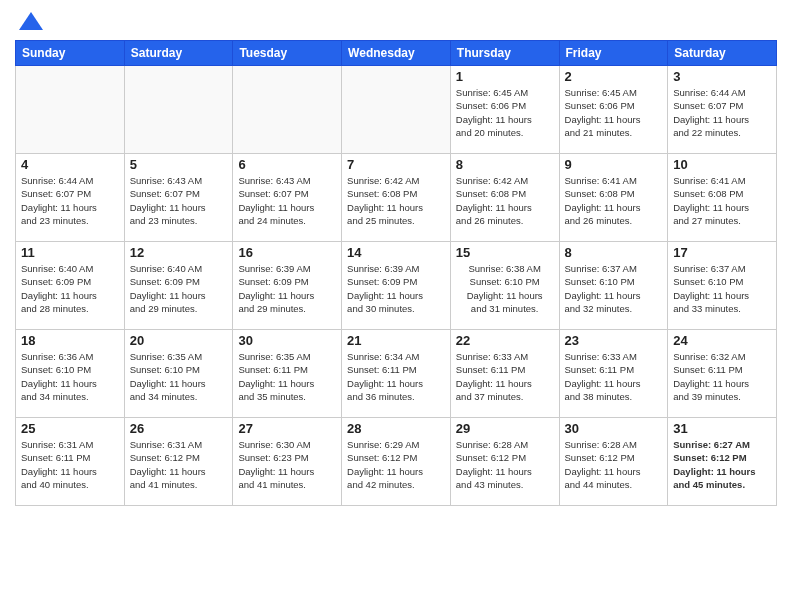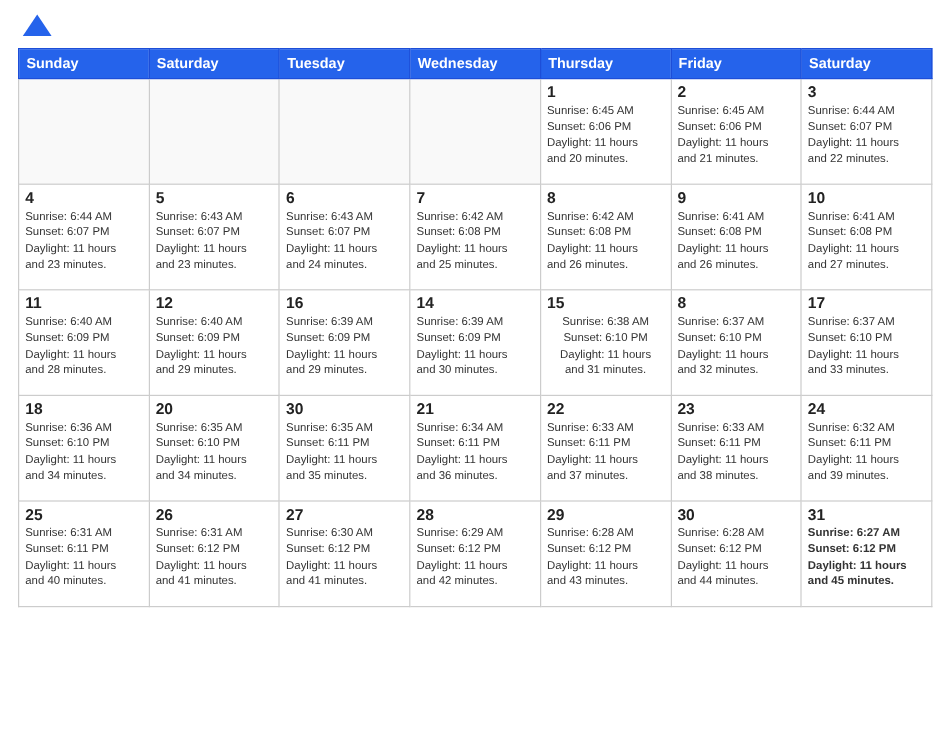--- a/index.html
+++ b/index.html
@@ -310,21 +310,21 @@
           <td>
             <span class="day-number">26</span>
             <div class="day-info" style="white-space: pre-line;">Sunrise: 6:31 AM
 Sunset: 6:12 PM
 Daylight: 11 hours
 and 41 minutes.</div>
           </td>
           <td>
             <span class="day-number">27</span>
             <div class="day-info" style="white-space: pre-line;">Sunrise: 6:30 AM
-Sunset: 6:12 PM
+Sunset: 6:23 PM
 Daylight: 11 hours
 and 41 minutes.</div>
           </td>
           <td>
             <span class="day-number">28</span>
             <div class="day-info" style="white-space: pre-line;">Sunrise: 6:29 AM
 Sunset: 6:12 PM
 Daylight: 11 hours
 and 42 minutes.</div>
           </td>

